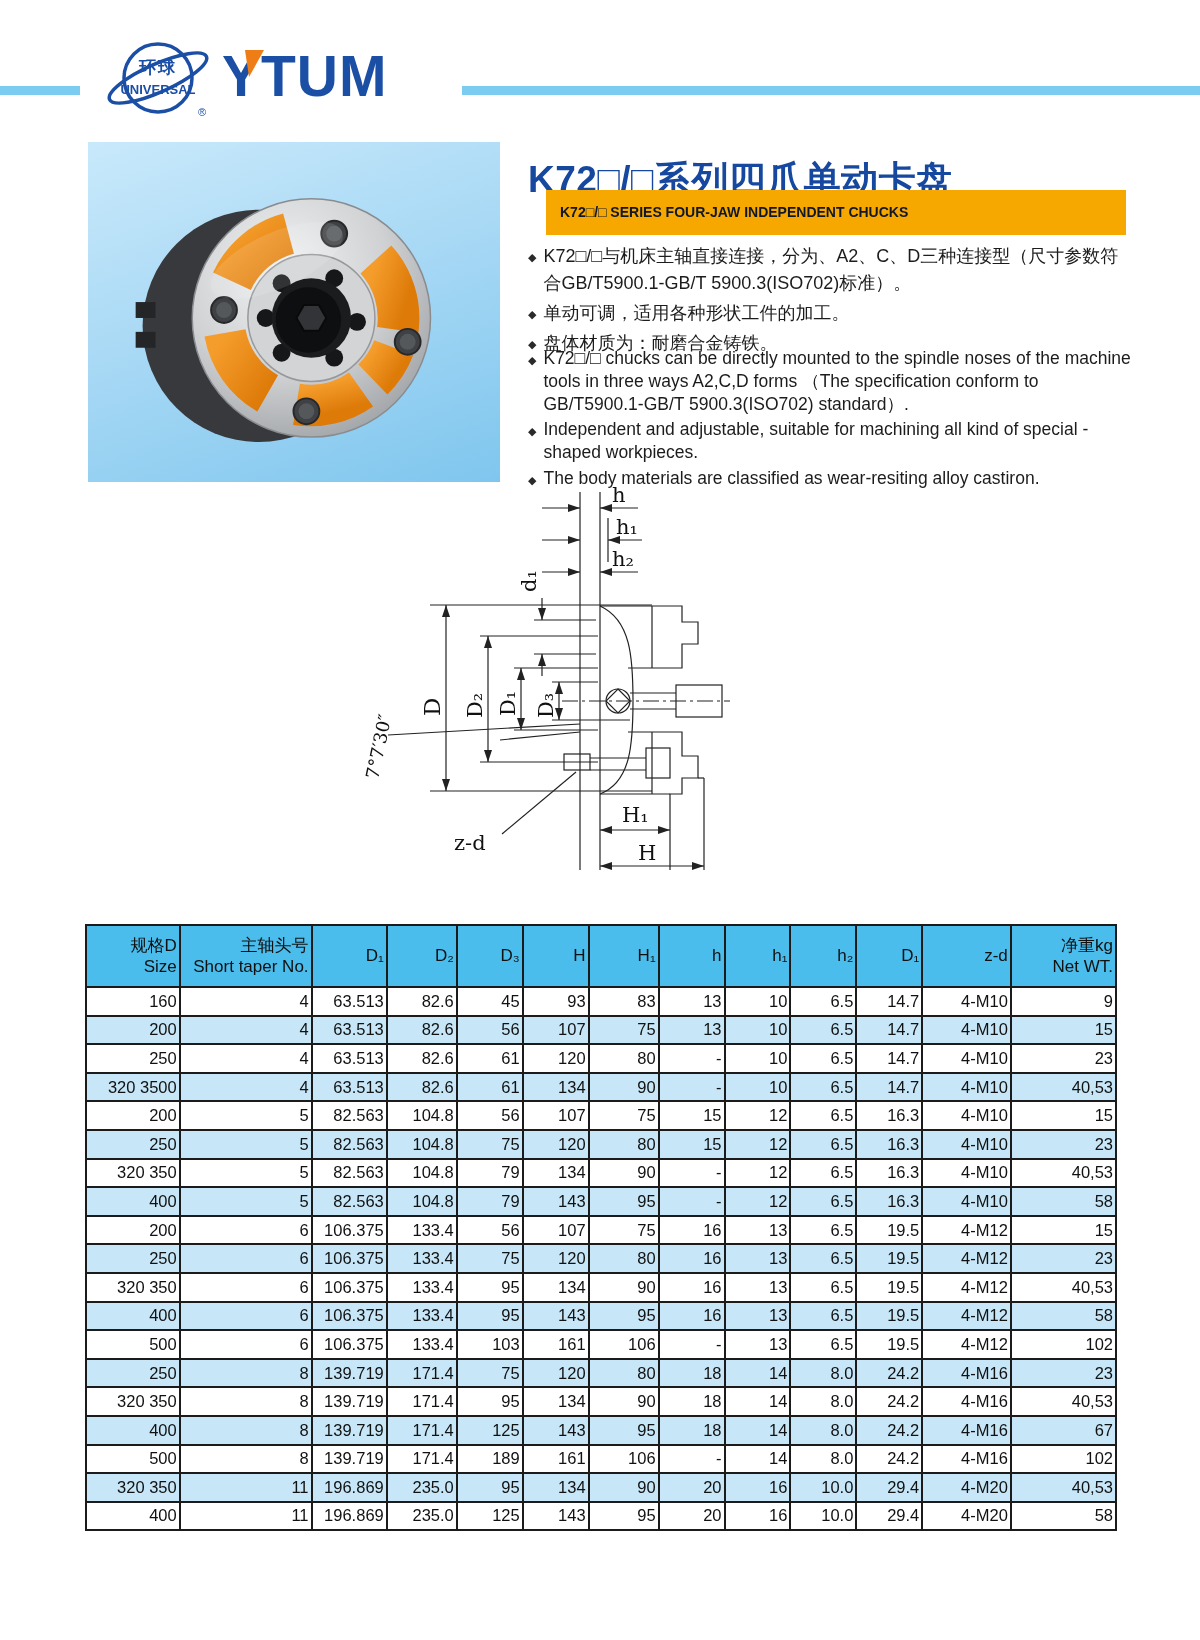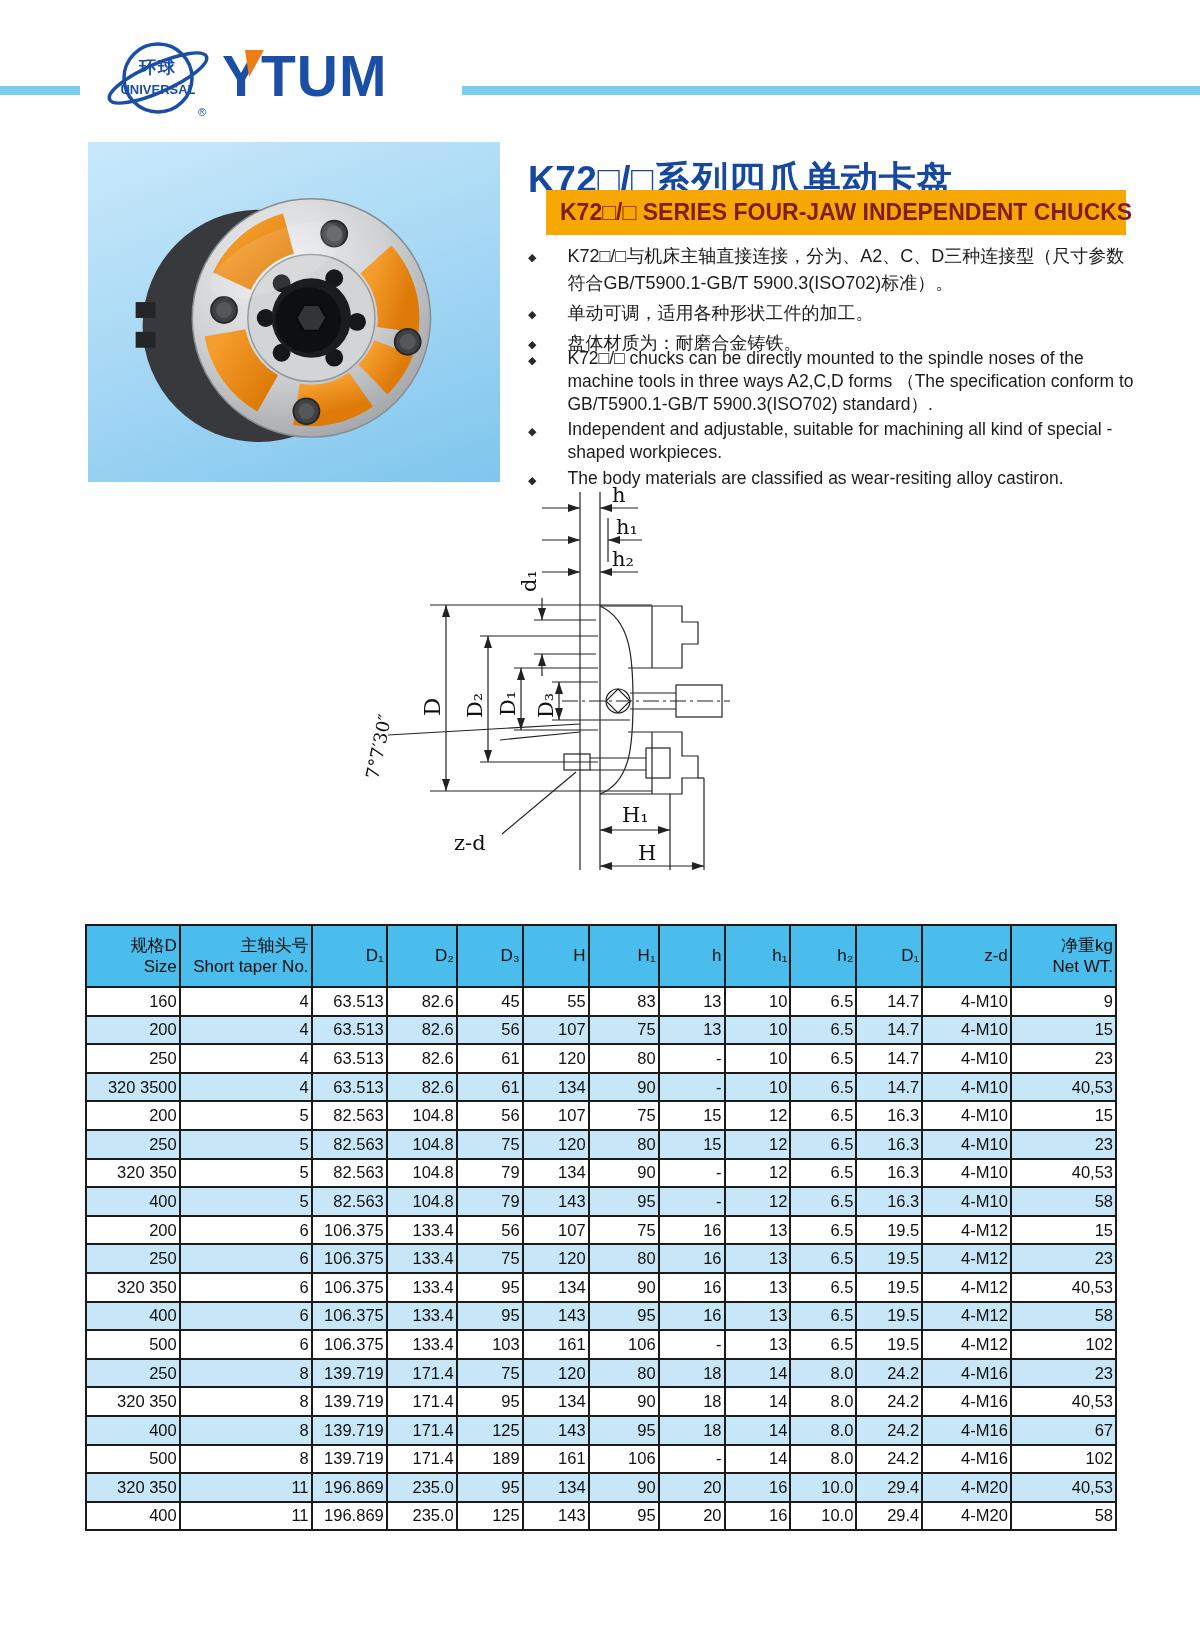--- a/index.html
+++ b/index.html
@@ -14,31 +14,31 @@
   .brand-svg{position:absolute;left:222px;top:42px;}
 
   
   .photo{position:absolute;left:88px;top:142px;width:412px;height:340px;
          background:linear-gradient(160deg,#c9e9fb 0%,#a9d9f5 45%,#7fc6ee 100%);}
 
   
   .title{position:absolute;left:528px;top:130px;width:600px;font-size:37px;font-weight:bold;
          color:#15489e;letter-spacing:.5px;}
   .banner{position:absolute;left:546px;top:190px;width:580px;height:45px;background:#f6a700;
-          line-height:45px;padding-left:14px;box-sizing:border-box;font-size:23px;
-          font-weight:bold;color:#7f1d1d;white-space:nowrap;}
+          line-height:45px;padding-left:14px;box-sizing:border-box;font-size:14px;
+          font-weight:bold;color:#0f172a;white-space:nowrap;}
 
   
   .feat{position:absolute;left:528px;width:606px;margin:0;padding:0;list-style:none;}
   .feat-cn{top:243px;font-size:18px;line-height:1.5;}
   .feat-en{top:347px;font-size:17.5px;line-height:1.3;}
   .feat li{display:flex;margin:0 0 3px 0;}
   .feat .blt{font-size:11px;line-height:inherit;margin:1px 7px 0 0;color:#2a2a2a;flex:0 0 auto;
              transform:translateY(5px);}
-  .feat .txt{flex:1;margin-left:24px;}
+  .feat .txt{flex:1;}
 
   
   .drawing{position:absolute;left:330px;top:478px;width:575px;height:402px;}
   .drawing text{font-family:"DejaVu Serif","Liberation Serif",serif;fill:#111;stroke:none;}
 
   
   .caption{position:absolute;left:86px;top:892px;font-size:20px;color:#000;}
   .spec{position:absolute;left:85px;top:924px;width:1032px;border-collapse:collapse;
         table-layout:fixed;text-align:right;}
   .spec th,.spec td{border:2px solid #1b1b1b;}
@@ -276,21 +276,21 @@
           <th>净重kg<br>Net WT.</th>
         </tr>
       </thead>
     <tbody>
         <tr>
           <td>160</td>
           <td>4</td>
           <td>63.513</td>
           <td>82.6</td>
           <td>45</td>
-          <td>55</td>
+          <td>93</td>
           <td>83</td>
           <td>13</td>
           <td>10</td>
           <td>6.5</td>
           <td>14.7</td>
           <td>4-M10</td>
           <td>9</td>
         </tr>
         <tr>
           <td>200</td>

